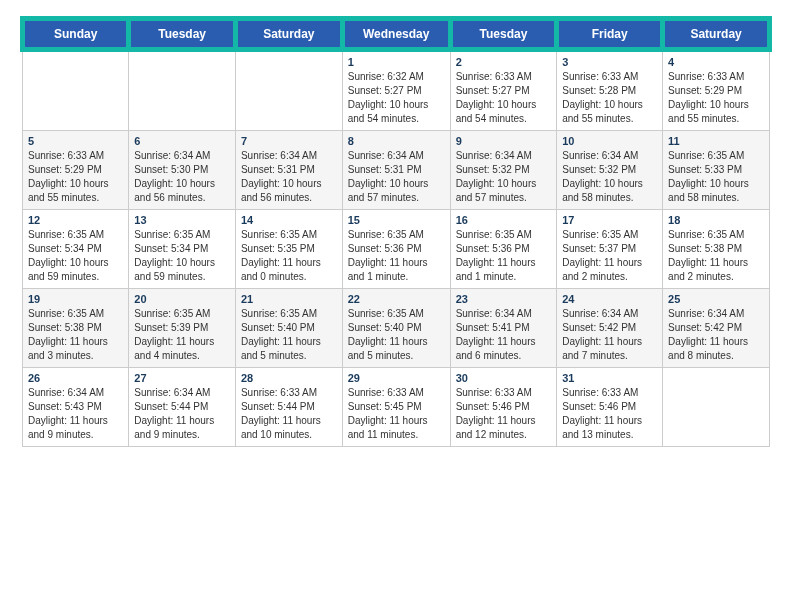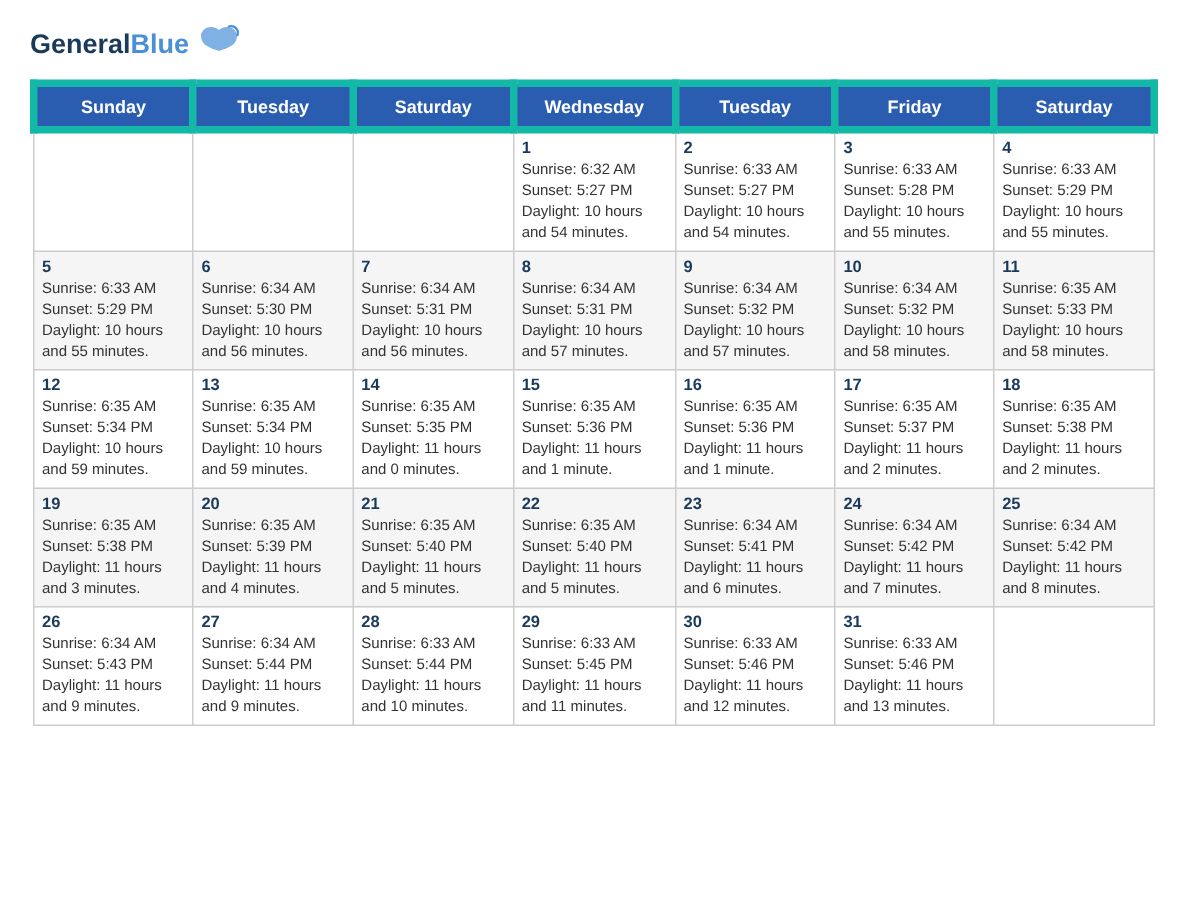--- a/index.html
+++ b/index.html
@@ -87,39 +87,20 @@
     .row-1 td { background: #fff; }
     .row-2 td { background: #f2f2f2; }
     .row-3 td { background: #fff; margin-top: 20px; }
     .row-4 td { background: #f2f2f2; }
     .row-5 td { background: #fff; }
   </style>
 </head>
 <body>
 
 <div class="page">
-  <div class="header">
-    <div class="logo">
-      <div style="display:flex;align-items:center;gap:2px;">
-        <div style="font-size:18px;font-weight:bold;color:#1a3a5c;">
-          <span style="color:#1a3a5c;">General</span><span style="color:#4a90d9;">Blue</span>
-        </div>
-        <div style="margin-left:4px;">
-          <svg width="28" height="22" viewBox="0 0 28 22">
-            <path d="M14 4 C18 0, 26 2, 26 8 C26 14, 20 16, 14 18 C8 16, 2 14, 2 8 C2 2, 10 0, 14 4Z" fill="#4a90d9" opacity="0.7"></path>
-            <path d="M20 2 C24 0, 28 4, 26 8" fill="none" stroke="#4a90d9" stroke-width="1.5"></path>
-          </svg>
-        </div>
-      </div>
-    </div>
-    <div class="title-block">
-      <div class="main-title"></div>
-      <div class="subtitle"></div>
-    </div>
-  </div>
 
   <table class="calendar">
     <thead>
       <tr>
       <th>Sunday</th>
           <th>Tuesday</th>
           <th>Saturday</th>
           <th>Wednesday</th>
           <th>Tuesday</th>
           <th>Friday</th>

